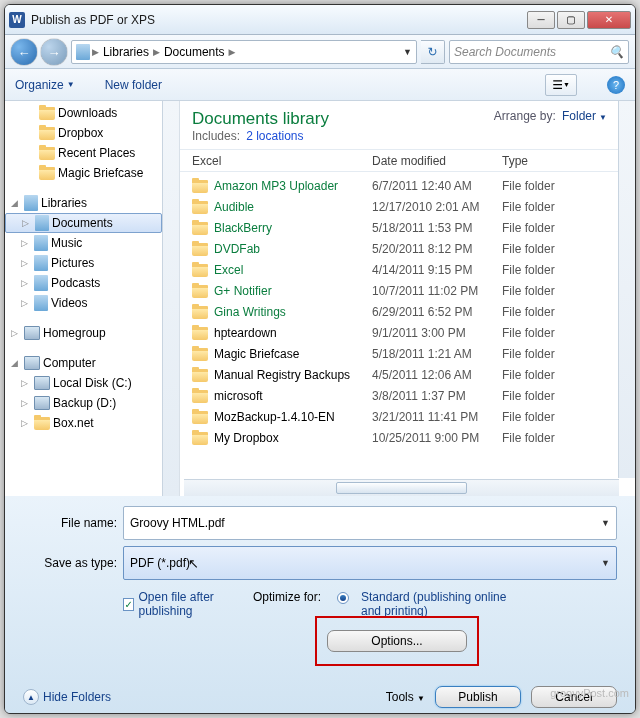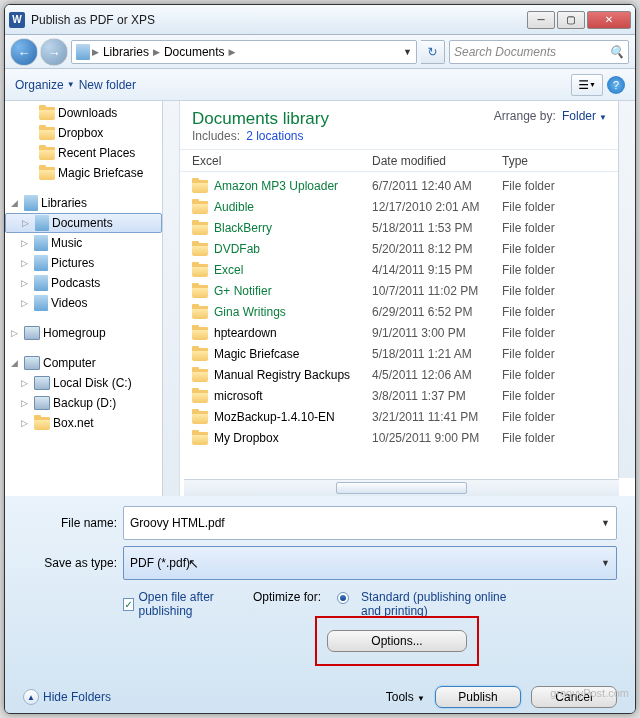--- a/index.html
+++ b/index.html
@@ -13,21 +13,21 @@
 .winbtn.close { background: linear-gradient(#e57373,#c94b4b); color:#fff; width: 44px; }
 .navbar { height: 34px; background: linear-gradient(#f5f9fd,#e6eff8); display:flex; align-items:center; padding:4px 6px; gap:4px; border-bottom:1px solid #b8c8d8; }
 .navcircle { width:26px; height:26px; border-radius:50%; background: radial-gradient(circle at 30% 30%, #7ab7ec, #2a6cb0); display:flex; align-items:center; justify-content:center; color:#fff; font-size:13px; box-shadow:0 0 1px #000; }
 .navcircle.fwd { background: radial-gradient(circle at 30% 30%, #bcd5ec, #7a9cbb); }
 .breadcrumb { flex:1; height:24px; background:#fff; border:1px solid #a8b8c8; border-radius:2px; display:flex; align-items:center; padding:0 4px; gap:2px; }
 .crumb { color:#000; padding:0 2px; }
 .crumbsep { color:#777; font-size:9px; }
 .bcicon { width:16px; height:16px; display:inline-block; }
 .refresh { width:24px; height:24px; border:1px solid #a8b8c8; border-left:none; background:linear-gradient(#fafcff,#e0eaf3); display:flex; align-items:center; justify-content:center; color:#2a6cb0; border-radius:0 2px 2px 0; }
 .search { width:180px; height:24px; border:1px solid #a8b8c8; border-radius:2px; background:#fff; display:flex; align-items:center; padding:0 4px; color:#888; font-style:italic; }
-.toolbar { height:32px; background:linear-gradient(#f5f9fd,#e6eff8); display:flex; align-items:center; padding:0 10px; gap:4px; border-bottom:1px solid #c8d4e0; }
+.toolbar { height:32px; background:linear-gradient(#f5f9fd,#e6eff8); display:flex; align-items:center; padding:0 10px; gap:30px; border-bottom:1px solid #c8d4e0; }
 .tbitem { color:#15428b; display:flex; align-items:center; gap:3px; }
 .spacer { flex:1; }
 .viewbtn { width:32px; height:22px; border:1px solid #b0c0d0; background:linear-gradient(#fdfeff,#e6eef6); border-radius:2px; display:flex; align-items:center; justify-content:center; }
 .helpbtn { width:18px; height:18px; border-radius:50%; background:radial-gradient(#6bb7f0,#1a6fc0); color:#fff; display:flex; align-items:center; justify-content:center; font-size:11px; }
 .body { display:flex; height:395px; background:#fff; }
 .tree { width:175px; border-right:1px solid #d8e0e8; overflow:hidden; padding:2px 0; position:relative; }
 .tree::after { content:""; position:absolute; right:0; top:0; bottom:0; width:16px; background:linear-gradient(#f2f6fa,#e4ecf4); border-left:1px solid #c8d4e0; }
 .tn { display:flex; align-items:center; height:20px; padding-left:6px; gap:3px; white-space:nowrap; }
 .tn .exp { width:10px; color:#888; font-size:9px; }
 .tn.sel { background:linear-gradient(#e8f0fc,#cfe0f7); border:1px solid #7da2ce; border-radius:2px; margin-right:17px; }

